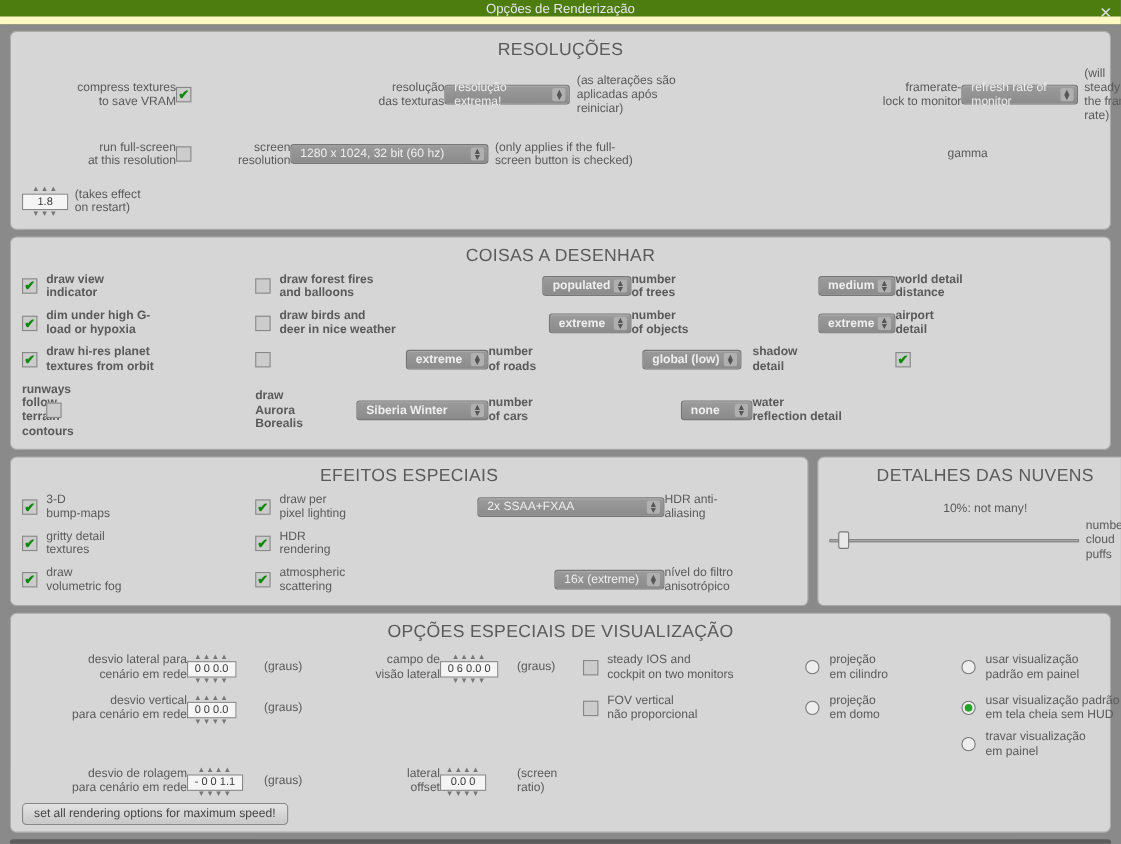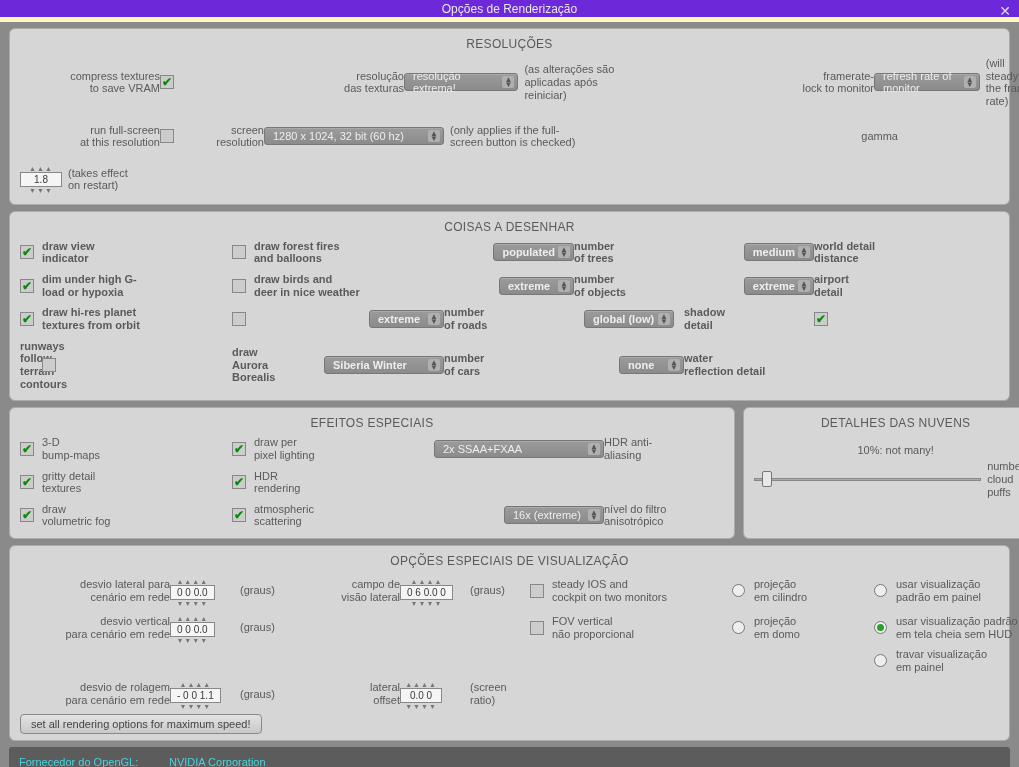--- a/index.html
+++ b/index.html
@@ -1,20 +1,20 @@
 <!DOCTYPE html>
 <html><head>
 <meta charset="utf-8">
 <style>
   * { box-sizing: border-box; margin: 0; padding: 0; font-family: Arial, Helvetica, sans-serif; }
   body { background: #8a8a8a; width: 1019px; height: 767px; font-size: 11px; color: #3a3a3a; overflow: hidden; }
-  .titlebar { background: #6d28d9; height: 22px; display: flex; align-items: center; justify-content: center; color: #e8e8e8; font-size: 12px; position: relative; border-bottom: 5px solid #fef9c3; text-align: center; }
+  .titlebar { background: #4d7c0f; height: 22px; display: flex; align-items: center; justify-content: center; color: #e8e8e8; font-size: 12px; position: relative; border-bottom: 7px solid #fef9c3; text-align: center; }
   .titlebar .x { position: absolute; right: 8px; top: 3px; font-size: 14px; color: #ddd; cursor: pointer; }
   .panel { background: #d6d6d6; border: 1px solid #aaa; border-radius: 6px; margin: 6px 9px; padding: 6px 10px 10px 10px; }
-  .panel-title { text-align: center; color: #5a5a5a; font-size: 12px; margin: 2px 0 6px 0; letter-spacing: 0.3px; }
+  .panel-title { text-align: center; color: #5a5a5a; font-size: 16px; margin: 2px 0 6px 0; letter-spacing: 0.3px; }
   .row { display: flex; align-items: center; gap: 6px; }
   .rtext { text-align: right; line-height: 1.15; color: #5a5a5a; }
   .ltext { text-align: left; line-height: 1.15; color: #5a5a5a; }
   .chk { width: 14px; height: 14px; background: #ccc; border: 1px solid #888; display: inline-flex; align-items: center; justify-content: center; }
   .chk.checked::after { content: "✔"; color: #0a8a0a; font-size: 12px; font-weight: bold; }
   .combo { background: linear-gradient(#9b9b9b,#8b8b8b); border: 1px solid #777; border-radius: 3px; color: #eee; height: 18px; display: inline-flex; align-items: center; padding: 0 18px 0 8px; position: relative; font-size: 11px; box-shadow: inset 0 1px 0 rgba(255,255,255,0.15); }
   .combo::after { content: ""; position: absolute; right: 3px; top: 2px; bottom: 2px; width: 12px; background: #b0b0b0; border-radius: 2px; }
   .combo .arr { position: absolute; right: 5px; top: 3px; font-size: 8px; color: #555; z-index: 1; line-height: 5px; }
   .spinner { display: inline-flex; flex-direction: column; align-items: center; }
   .spin-arrows { font-size: 7px; color: #777; letter-spacing: 1px; }

